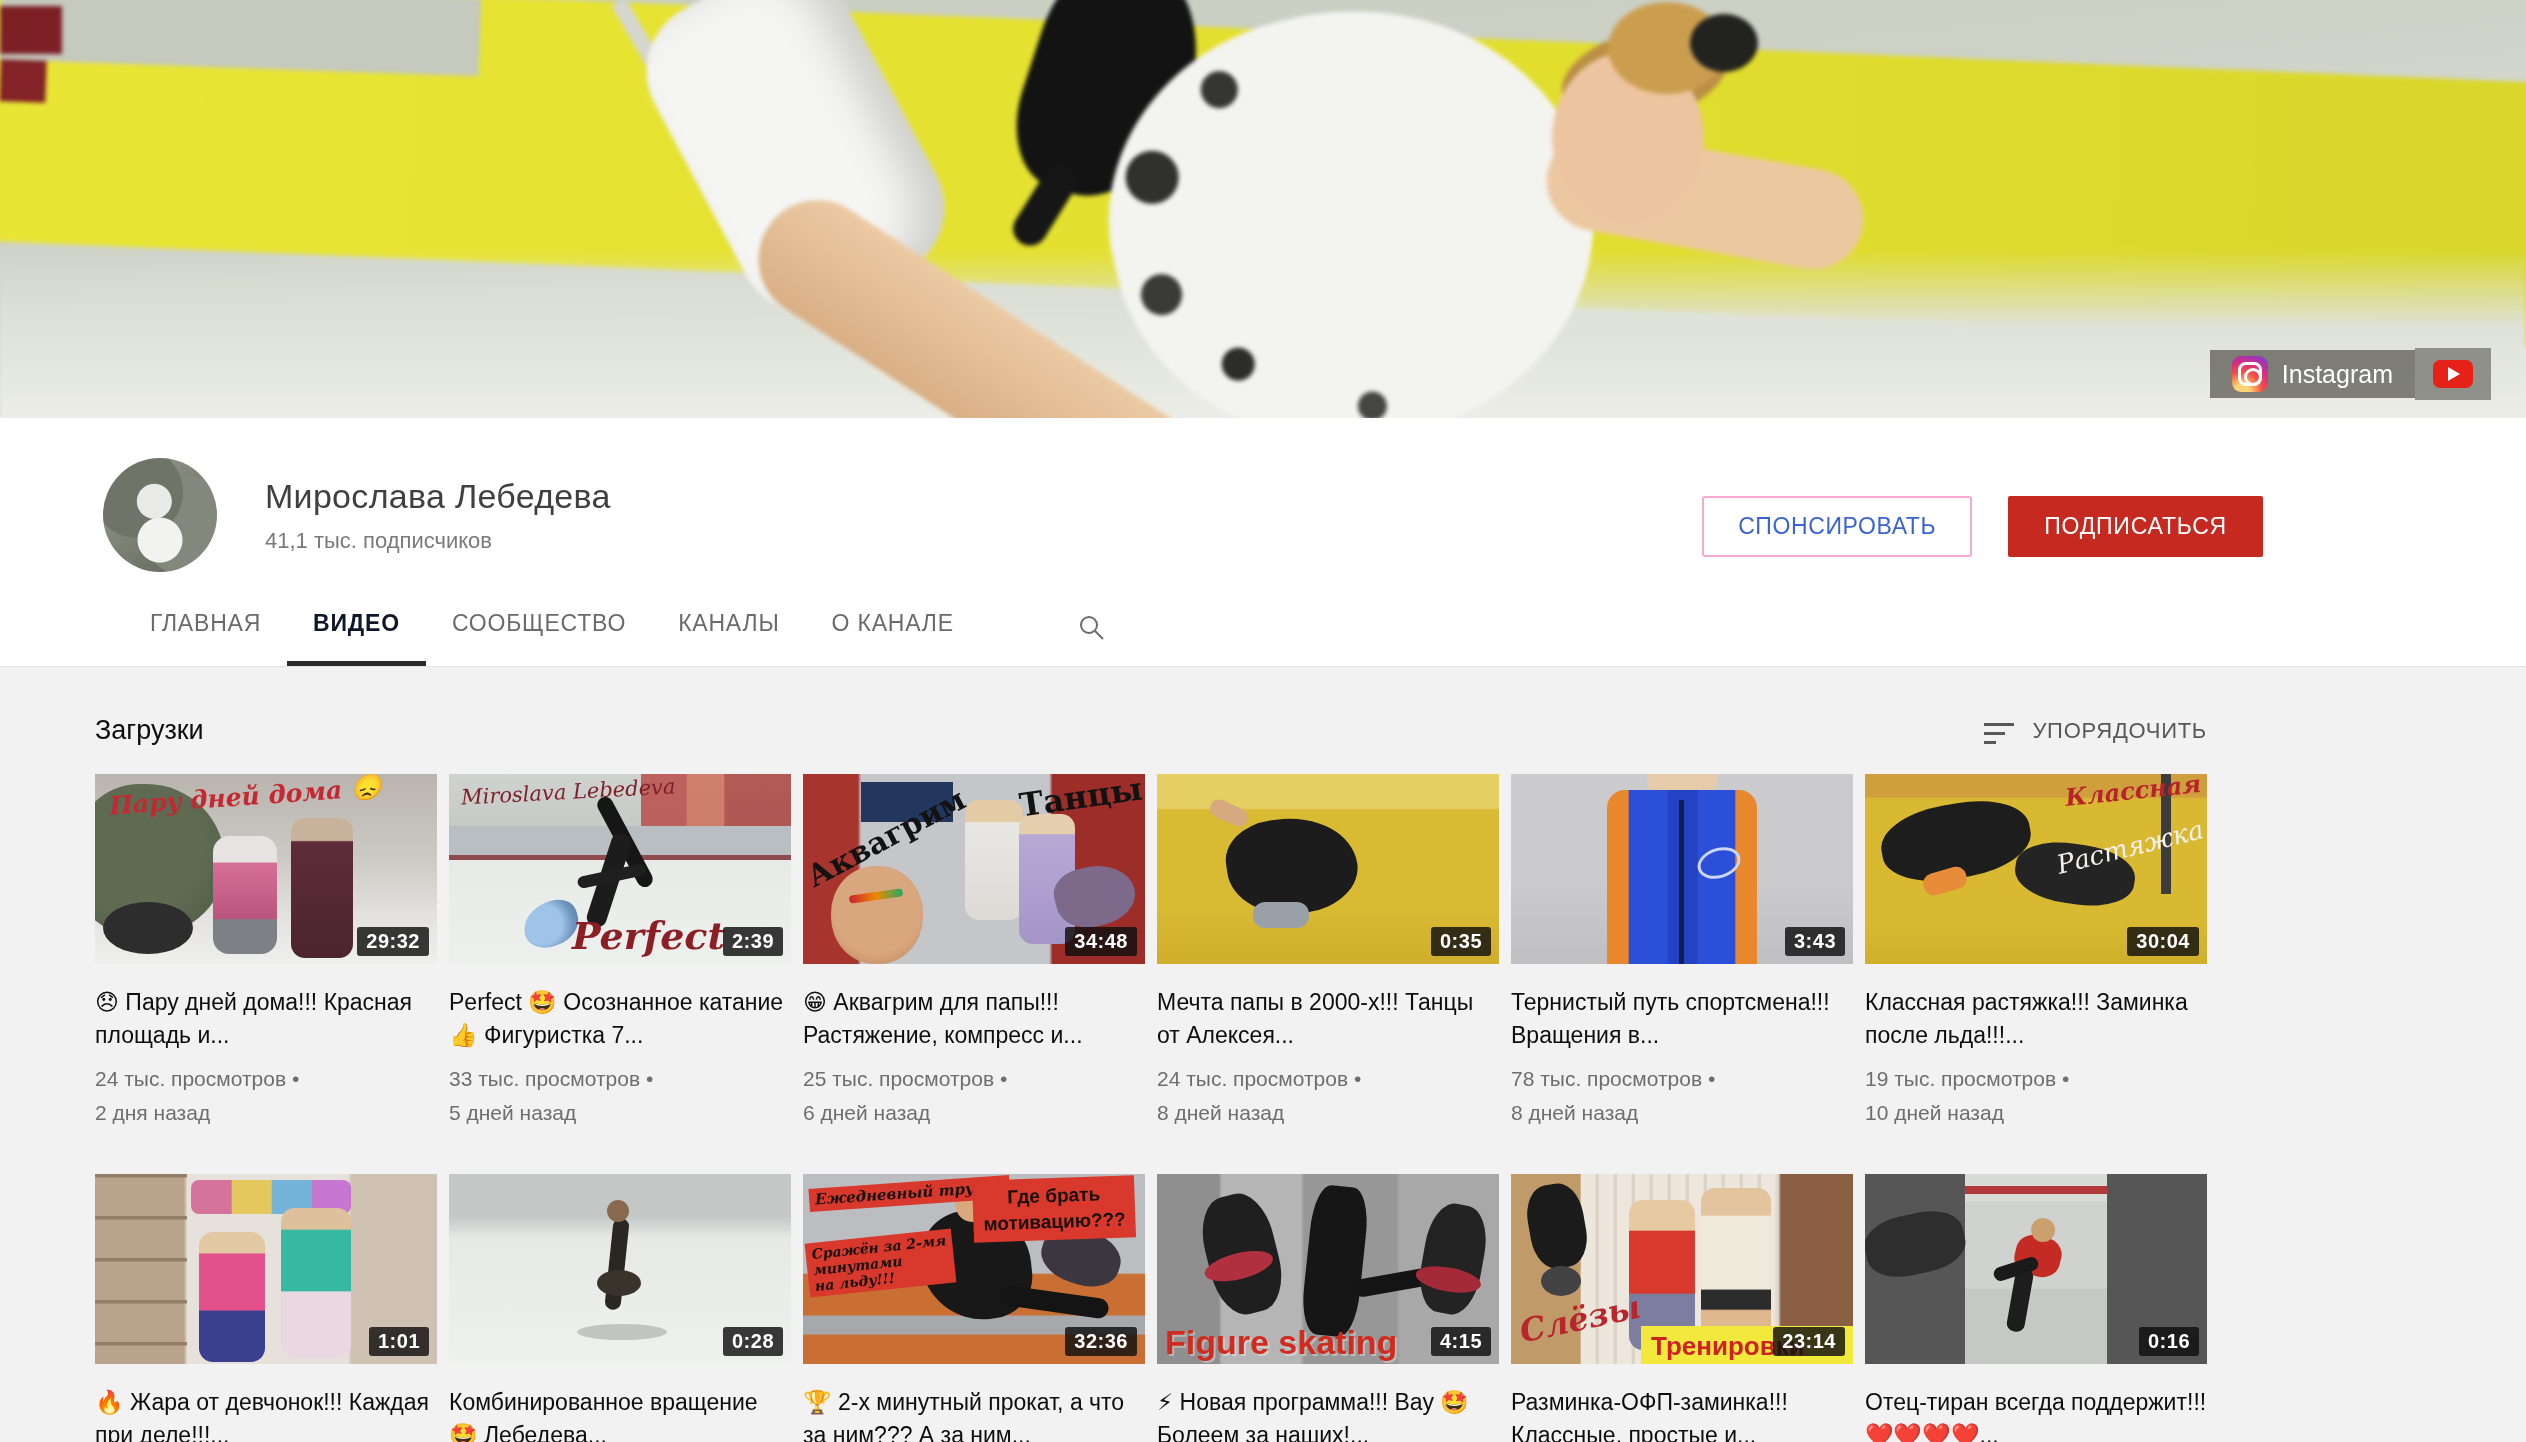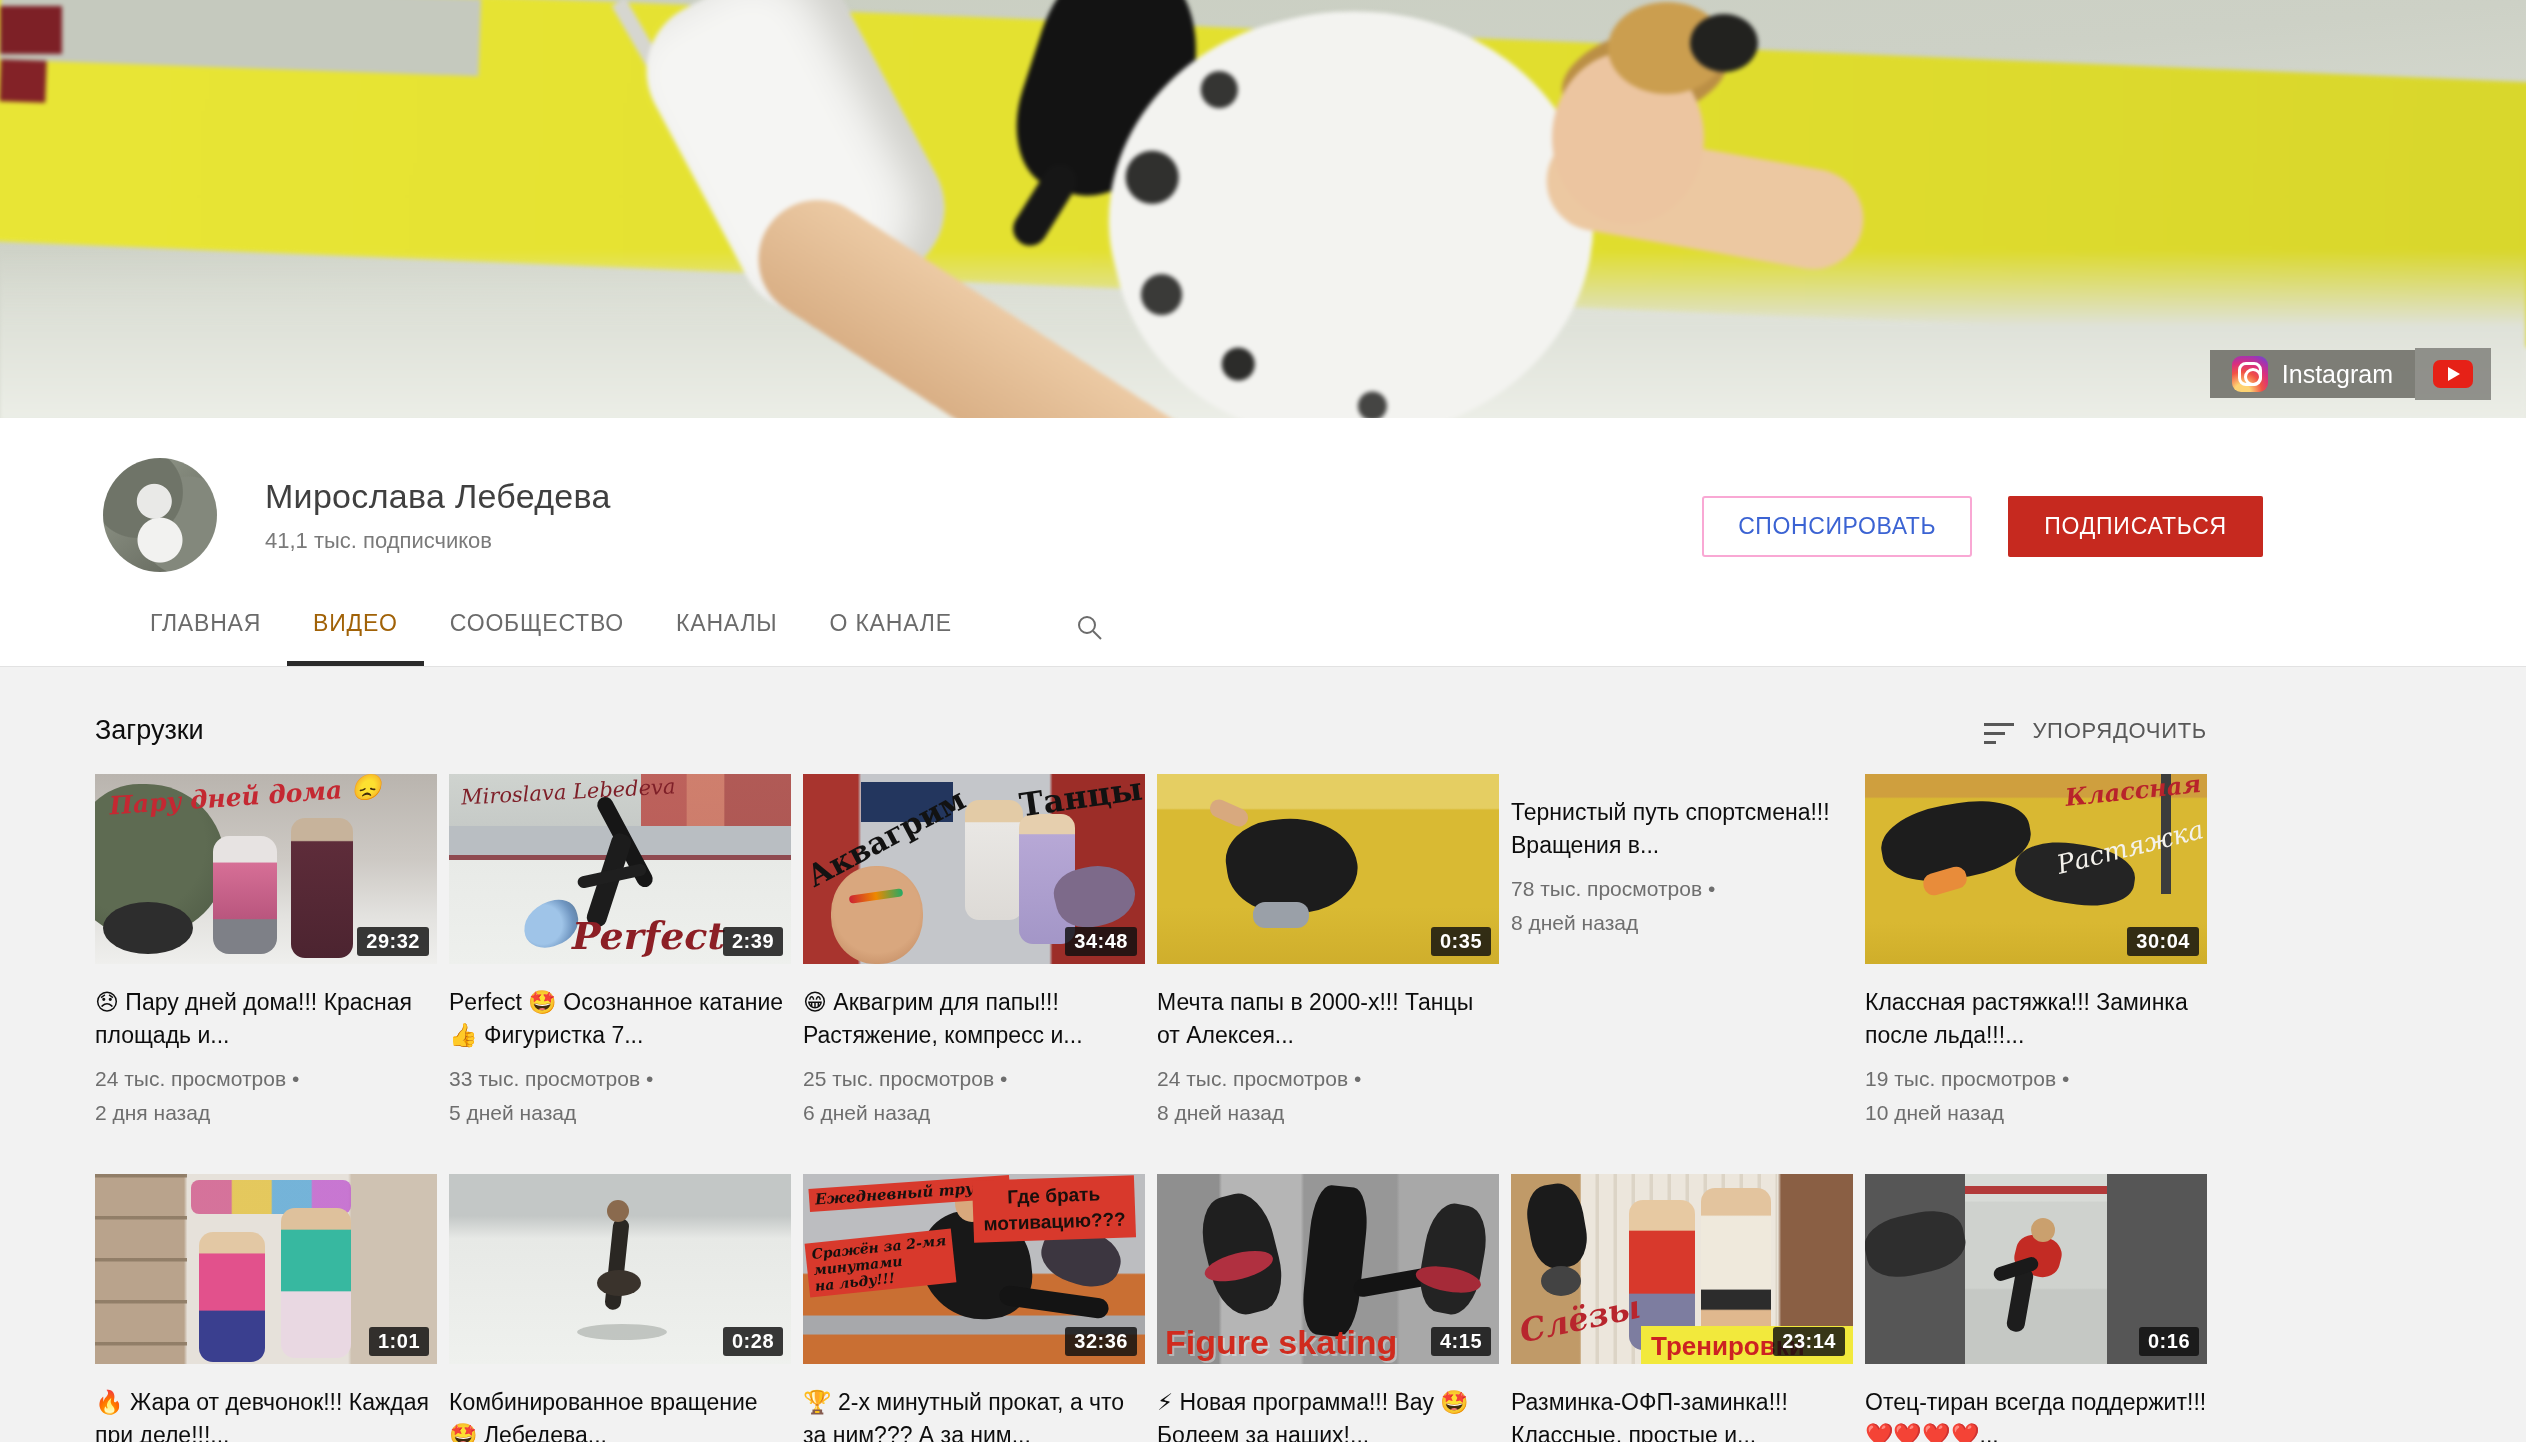--- a/index.html
+++ b/index.html
@@ -72,21 +72,21 @@
   .btn-sponsor { background:#fff; border:2px solid #f9a8d4; color:#3b63d3; font-size:23px;
     letter-spacing:.6px; padding:15px 34px; border-radius:3px; font-weight:500; cursor:pointer; }
   .btn-subscribe { background:#c6291f; border:none; color:#fff; font-size:23px; letter-spacing:.8px;
     padding:17px 36px; border-radius:2px; font-weight:500; cursor:pointer; }
 
   
   .tabs { background:#fff; margin-top:18px; border-bottom:1px solid #e2e2e2;
     display:flex; align-items:flex-end; padding-left:124px; }
   .tab { font-size:23px; letter-spacing:.8px; color:#6b6b6b; padding:20px 26px 24px;
     cursor:pointer; border-bottom:5px solid transparent; }
-  .tab.active { color:#a16207; font-weight:400; border-bottom-color:#2b2b2b; }
+  .tab.active { color:#0f172a; font-weight:700; border-bottom-color:#2b2b2b; }
   .tab-search { margin-left:86px; padding:18px 10px 20px; cursor:pointer; }
 
   
   .content { background:#f2f2f2; min-height:780px; padding:48px 0 0 95px; }
   .content-inner { width:2112px; }
   .section-head { display:flex; justify-content:space-between; align-items:center; }
   .section-title { font-size:27px; color:#0d0d0d; font-weight:400; }
   .sort { display:flex; align-items:flex-end; gap:18px; color:#585858; font-size:22px;
     letter-spacing:.7px; cursor:pointer; }
   .sort-icon { display:inline-block; }
@@ -410,20 +410,27 @@
           <span class="dur">0:35</span>
         </div>
         <div class="vtitle">Мечта папы в 2000-х!!! Танцы от Алексея...</div>
         <div class="vmeta">
           <div>24 тыс. просмотров •</div>
           <div>8 дней назад</div>
         </div>
       </div>
 
       <div class="card">
+        <div class="thumb t5">
+          <div class="shape neck"></div>
+          <div class="shape vest"></div>
+          <div class="shape zip"></div>
+          <div class="shape logo"></div>
+          <span class="dur">3:43</span>
+        </div>
         <div class="vtitle">Тернистый путь спортсмена!!! Вращения в...</div>
         <div class="vmeta">
           <div>78 тыс. просмотров •</div>
           <div>8 дней назад</div>
         </div>
       </div>
 
       <div class="card">
         <div class="thumb t6">
           <div class="shape fig1"></div>

